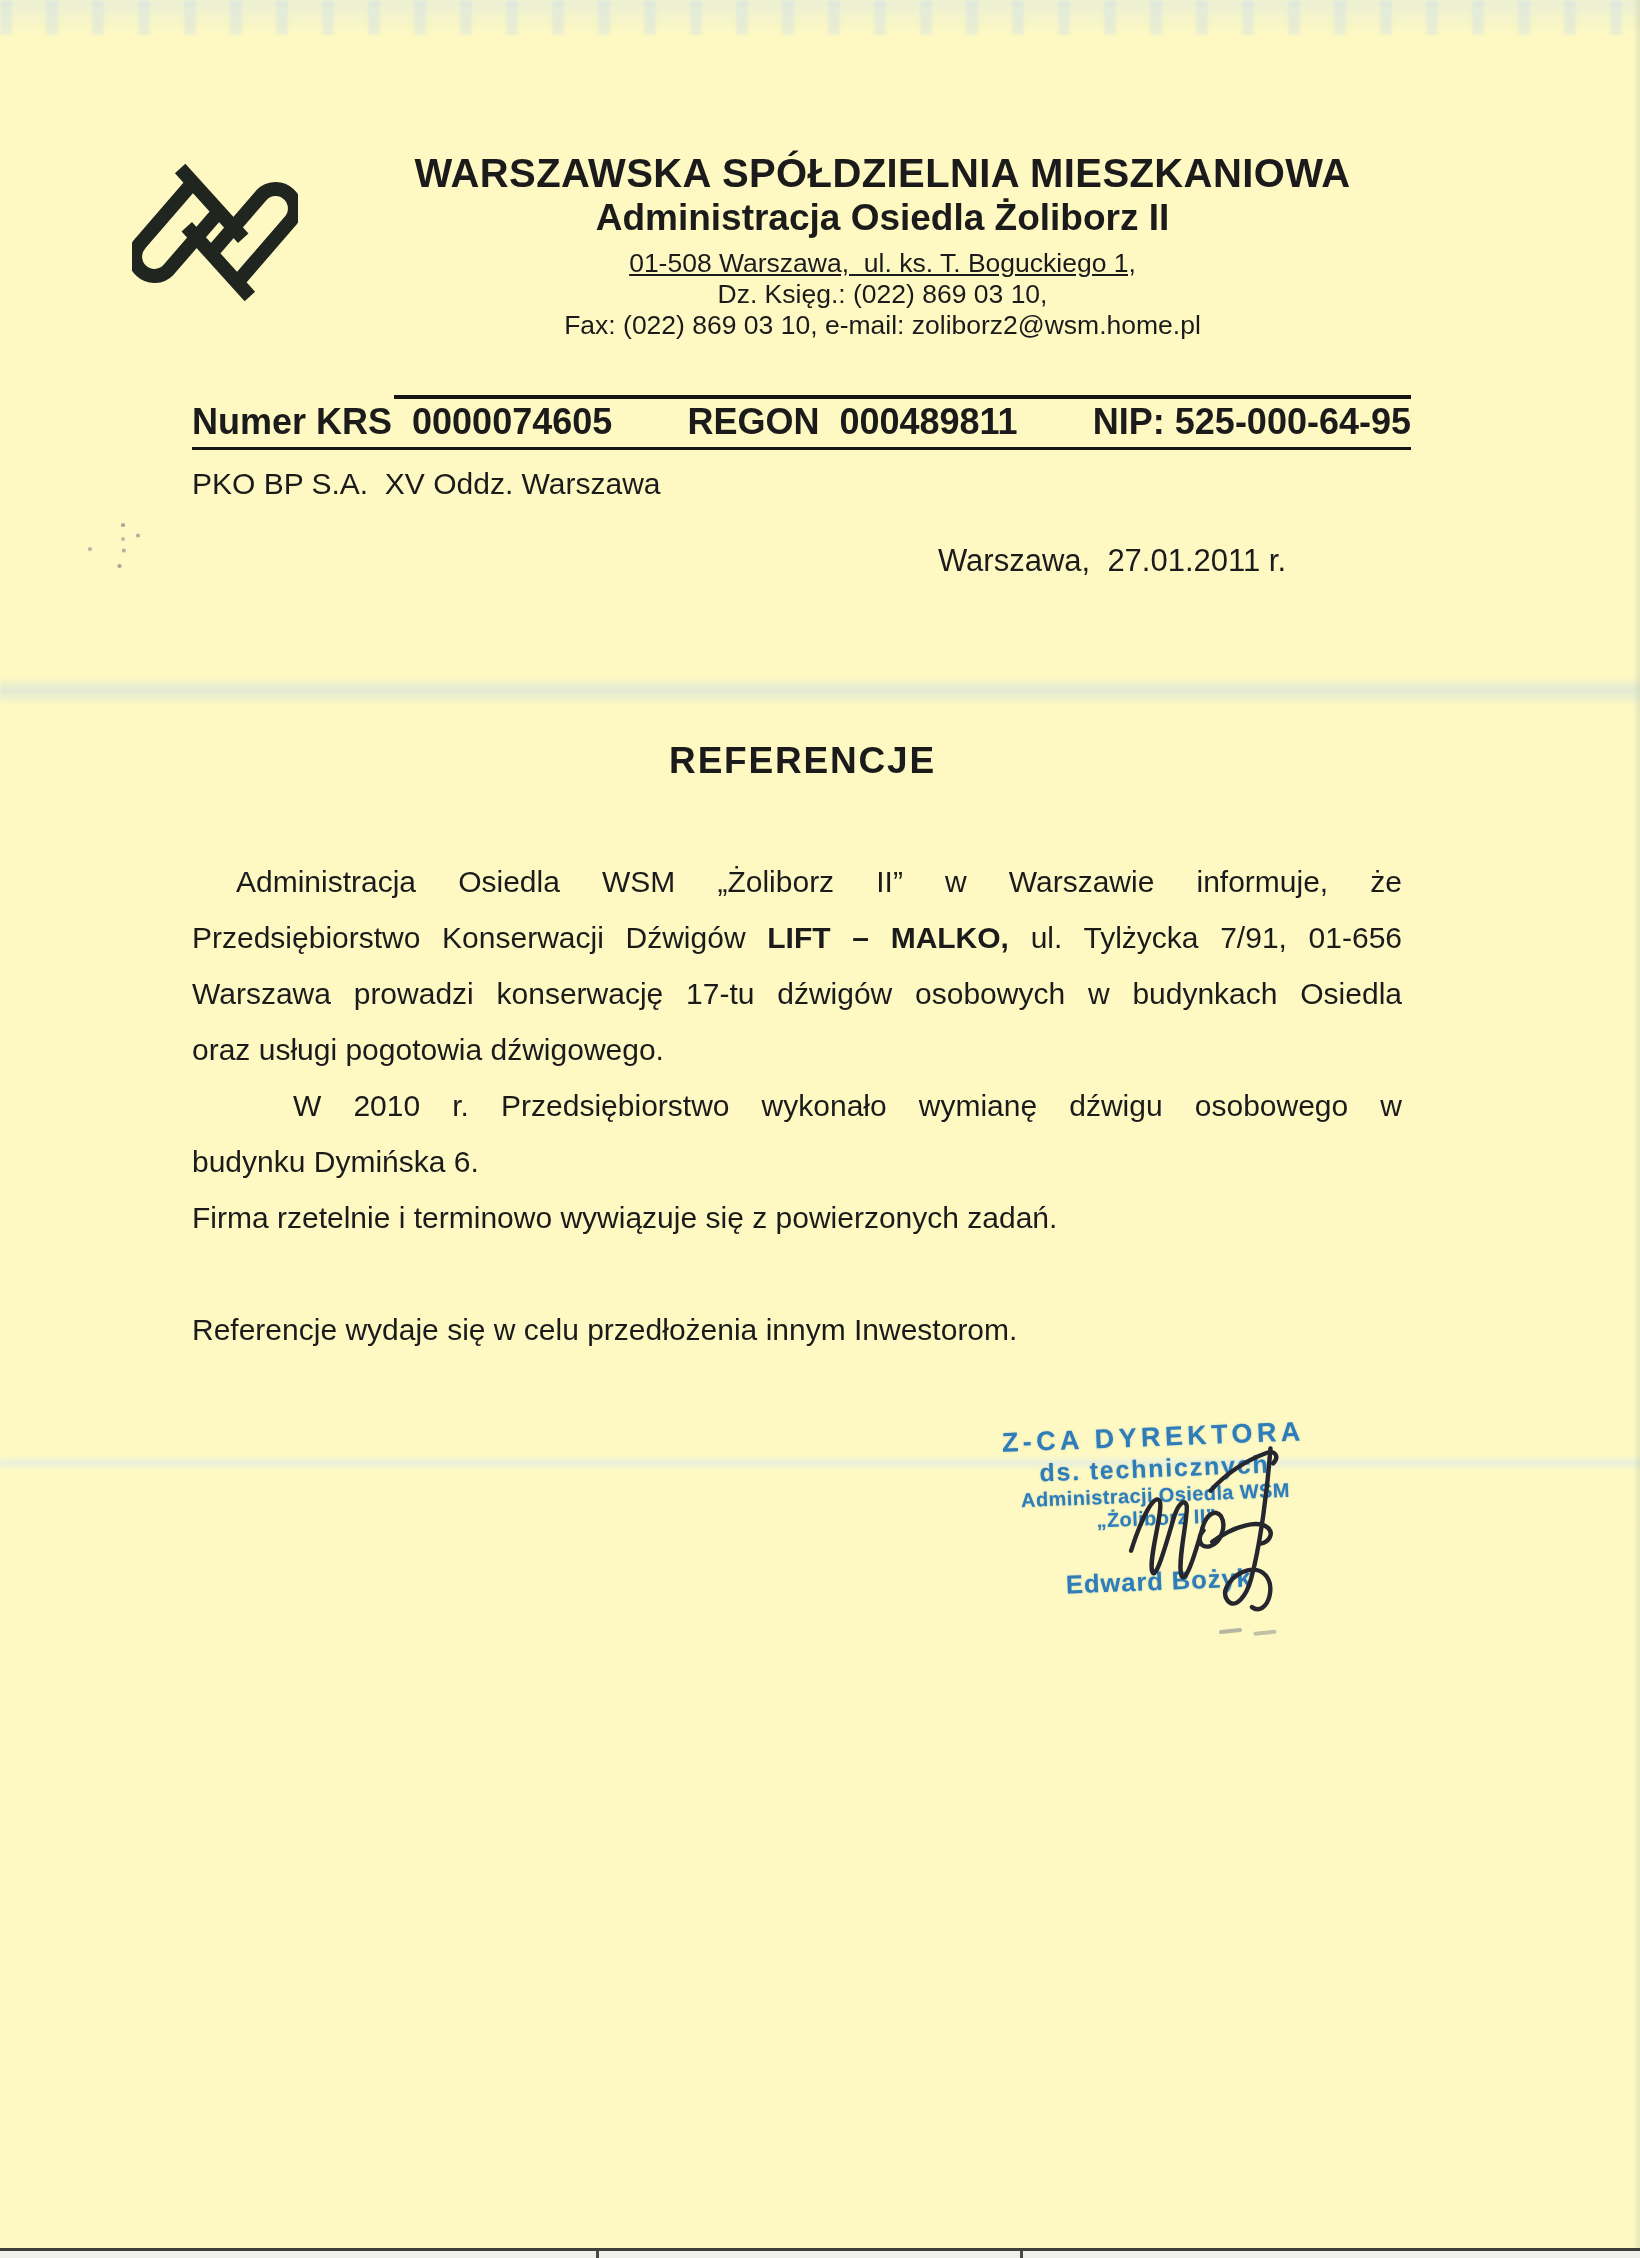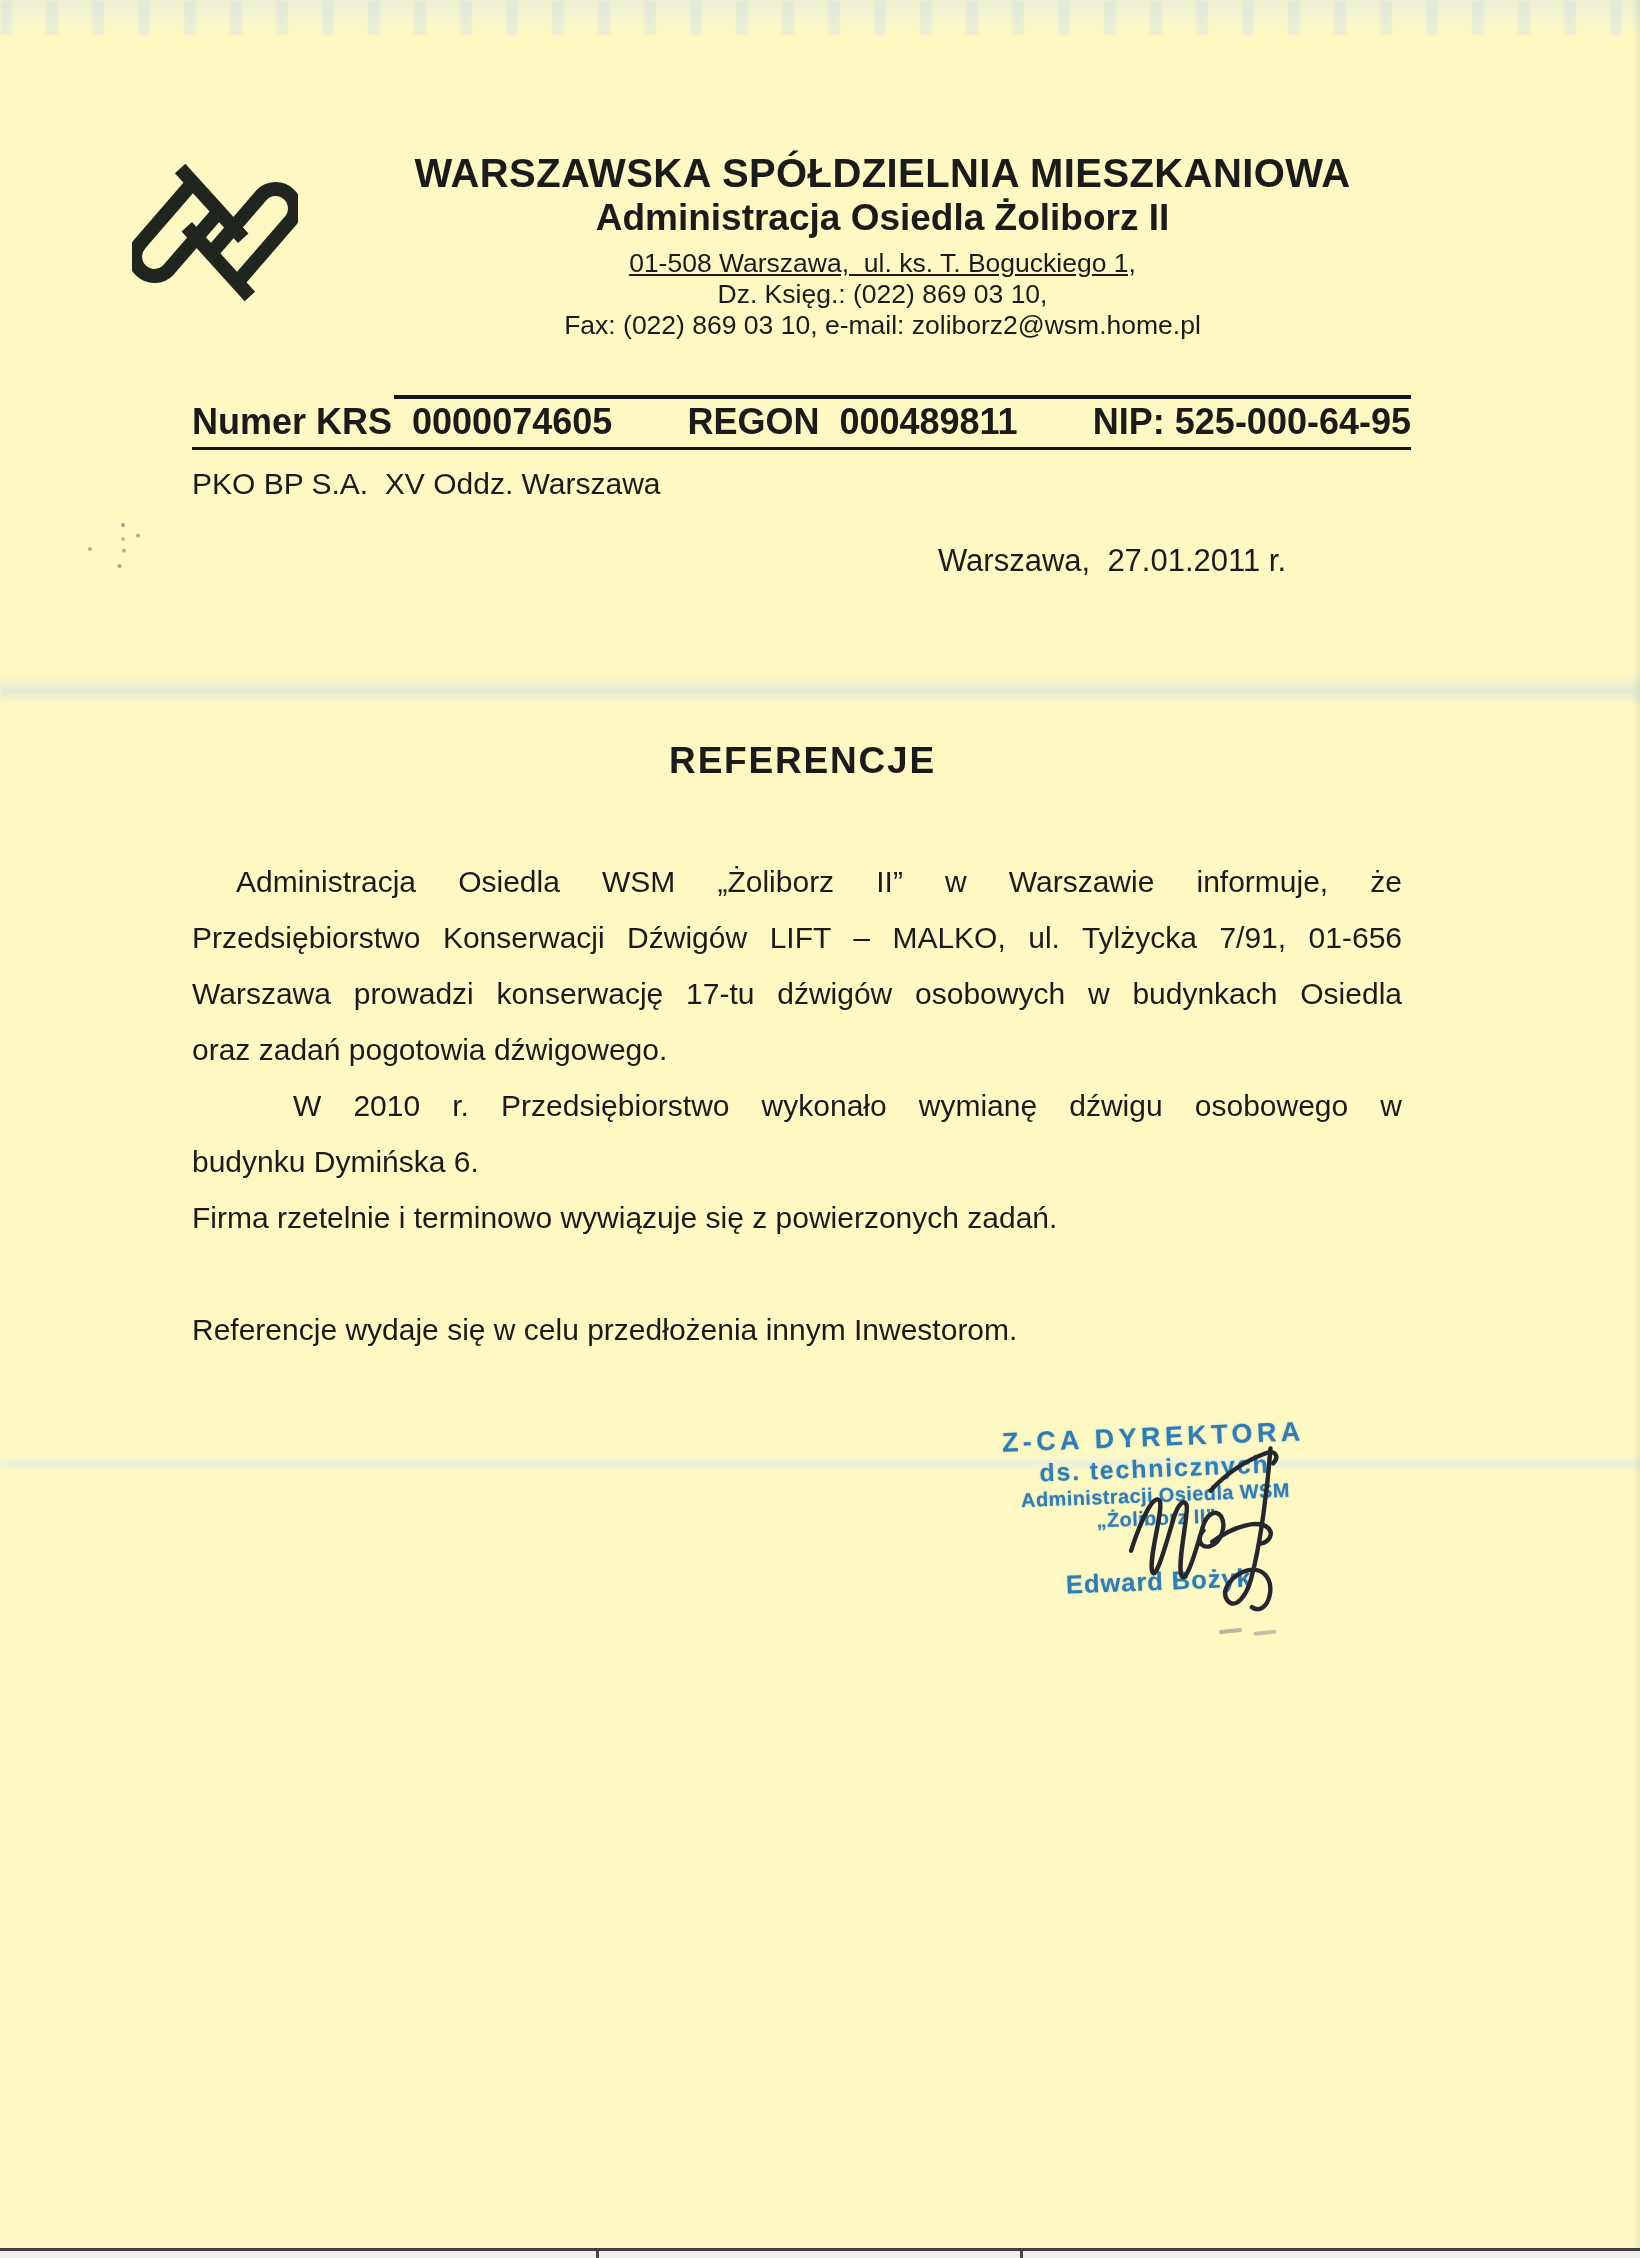--- a/index.html
+++ b/index.html
@@ -59,21 +59,21 @@
   .dateline { position:absolute; left:938px; top:543px; font-size:31px; white-space:pre; }
   
   .doc-title {
     position:absolute; left:190px; top:732px; width:1209px; margin:8px;
     text-align:center; font-size:37px; font-weight:bold; letter-spacing:1.8px;
   }
   
   .body-text { position:absolute; left:192px; top:854px; width:1210px; font-size:30px; }
   .bline { line-height:56px; min-height:56px; }
   .bline.just { text-align:justify; text-align-last:justify; }
-  .bline .b { font-weight:normal;margin-top:8px; }
+  .bline .b { font-weight:bold;margin-top:8px; }
   
   .stamp {
     position:absolute; left:997px; top:1422px; width:318px; text-align:center;
     color:#2f7db8; transform:rotate(-2.2deg);
     text-shadow:0 0 1.8px rgba(47,125,184,.45);
   }
   .stamp-l1 { font-size:27px; font-weight:600; letter-spacing:4.4px; line-height:30px; }
   .stamp-l2 { font-size:25px; letter-spacing:1.8px; line-height:27px; margin-top:2.6px; font-weight:600; }
   .stamp-l3 { font-size:20px; letter-spacing:0.4px; line-height:23px; margin-top:2.6px; font-weight:600; }
   .stamp-signer { font-size:25.6px; letter-spacing:0.9px; margin-top:37px; font-weight:600; }
@@ -124,21 +124,21 @@
   </div>
 
   <div class="dateline">Warszawa,  27.01.2011 r.</div>
 
   <h1 class="doc-title">REFERENCJE</h1>
 
   <div class="body-text">
       <div class="bline just" style="text-indent: 44px;"><span>Administracja Osiedla WSM „Żoliborz II” w Warszawie informuje, że</span></div>
       <div class="bline just"><span>Przedsiębiorstwo Konserwacji Dźwigów </span><span class="b">LIFT – MALKO,</span><span> ul. Tylżycka 7/91, 01-656</span></div>
       <div class="bline just"><span>Warszawa prowadzi konserwację 17-tu dźwigów osobowych w budynkach Osiedla</span></div>
-      <div class="bline"><span>oraz zadań pogotowia dźwigowego.</span></div>
+      <div class="bline"><span>oraz usługi pogotowia dźwigowego.</span></div>
       <div class="bline just" style="text-indent: 101px;"><span>W 2010 r. Przedsiębiorstwo wykonało wymianę dźwigu osobowego w</span></div>
       <div class="bline"><span>budynku Dymińska 6.</span></div>
       <div class="bline"><span>Firma rzetelnie i terminowo wywiązuje się z powierzonych zadań.</span></div>
       <div class="bline">&nbsp;</div>
       <div class="bline"><span>Referencje wydaje się w celu przedłożenia innym Inwestorom.</span></div>
     </div>
 
   <div class="stamp">
     <div class="stamp-l1">Z-CA DYREKTORA</div>
     <div class="stamp-l2">ds. technicznych</div>

